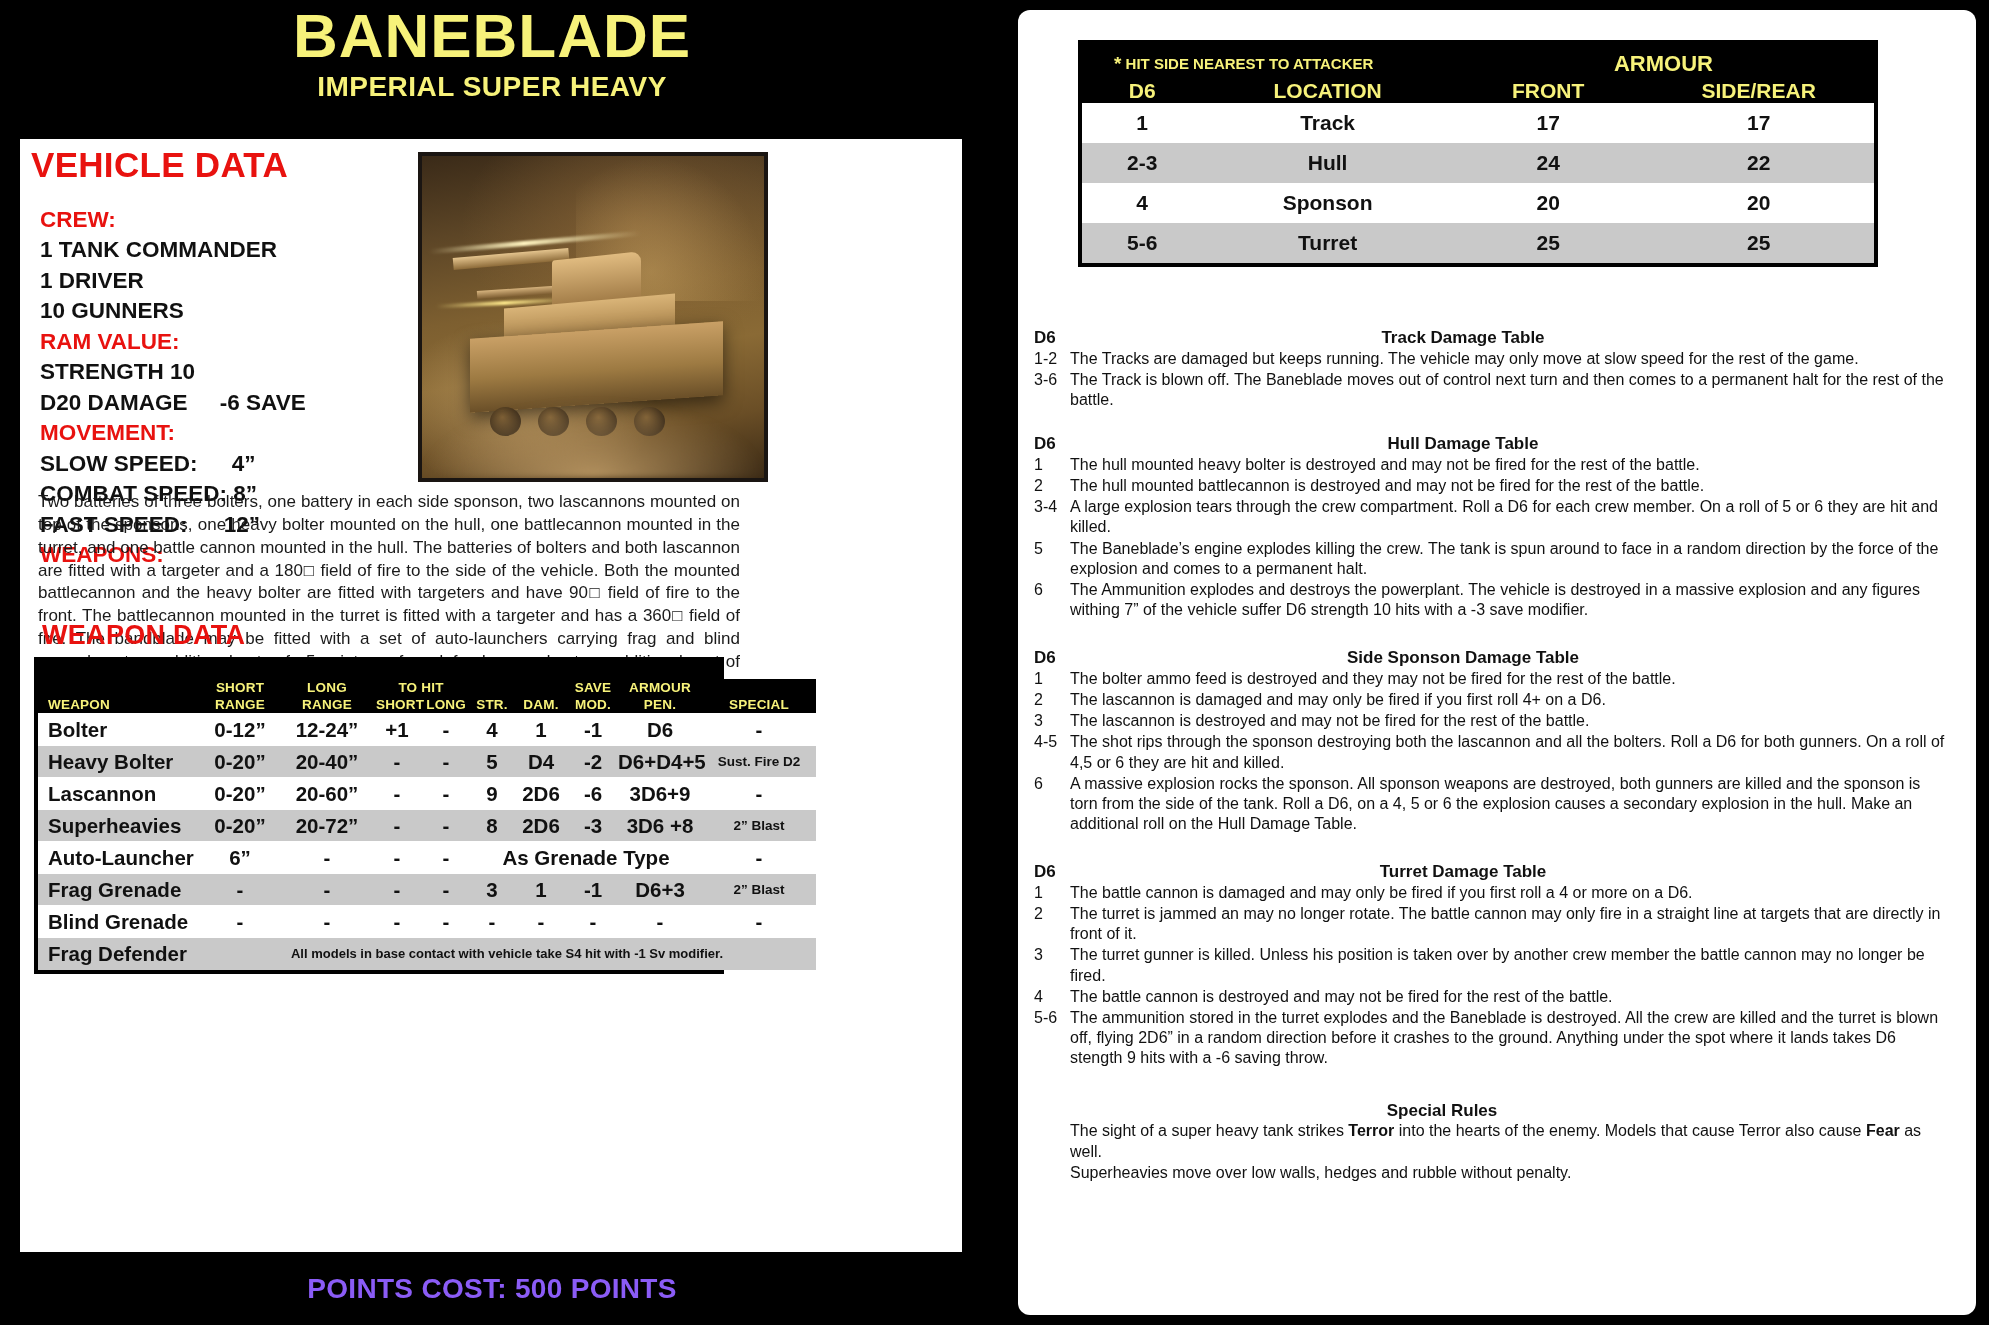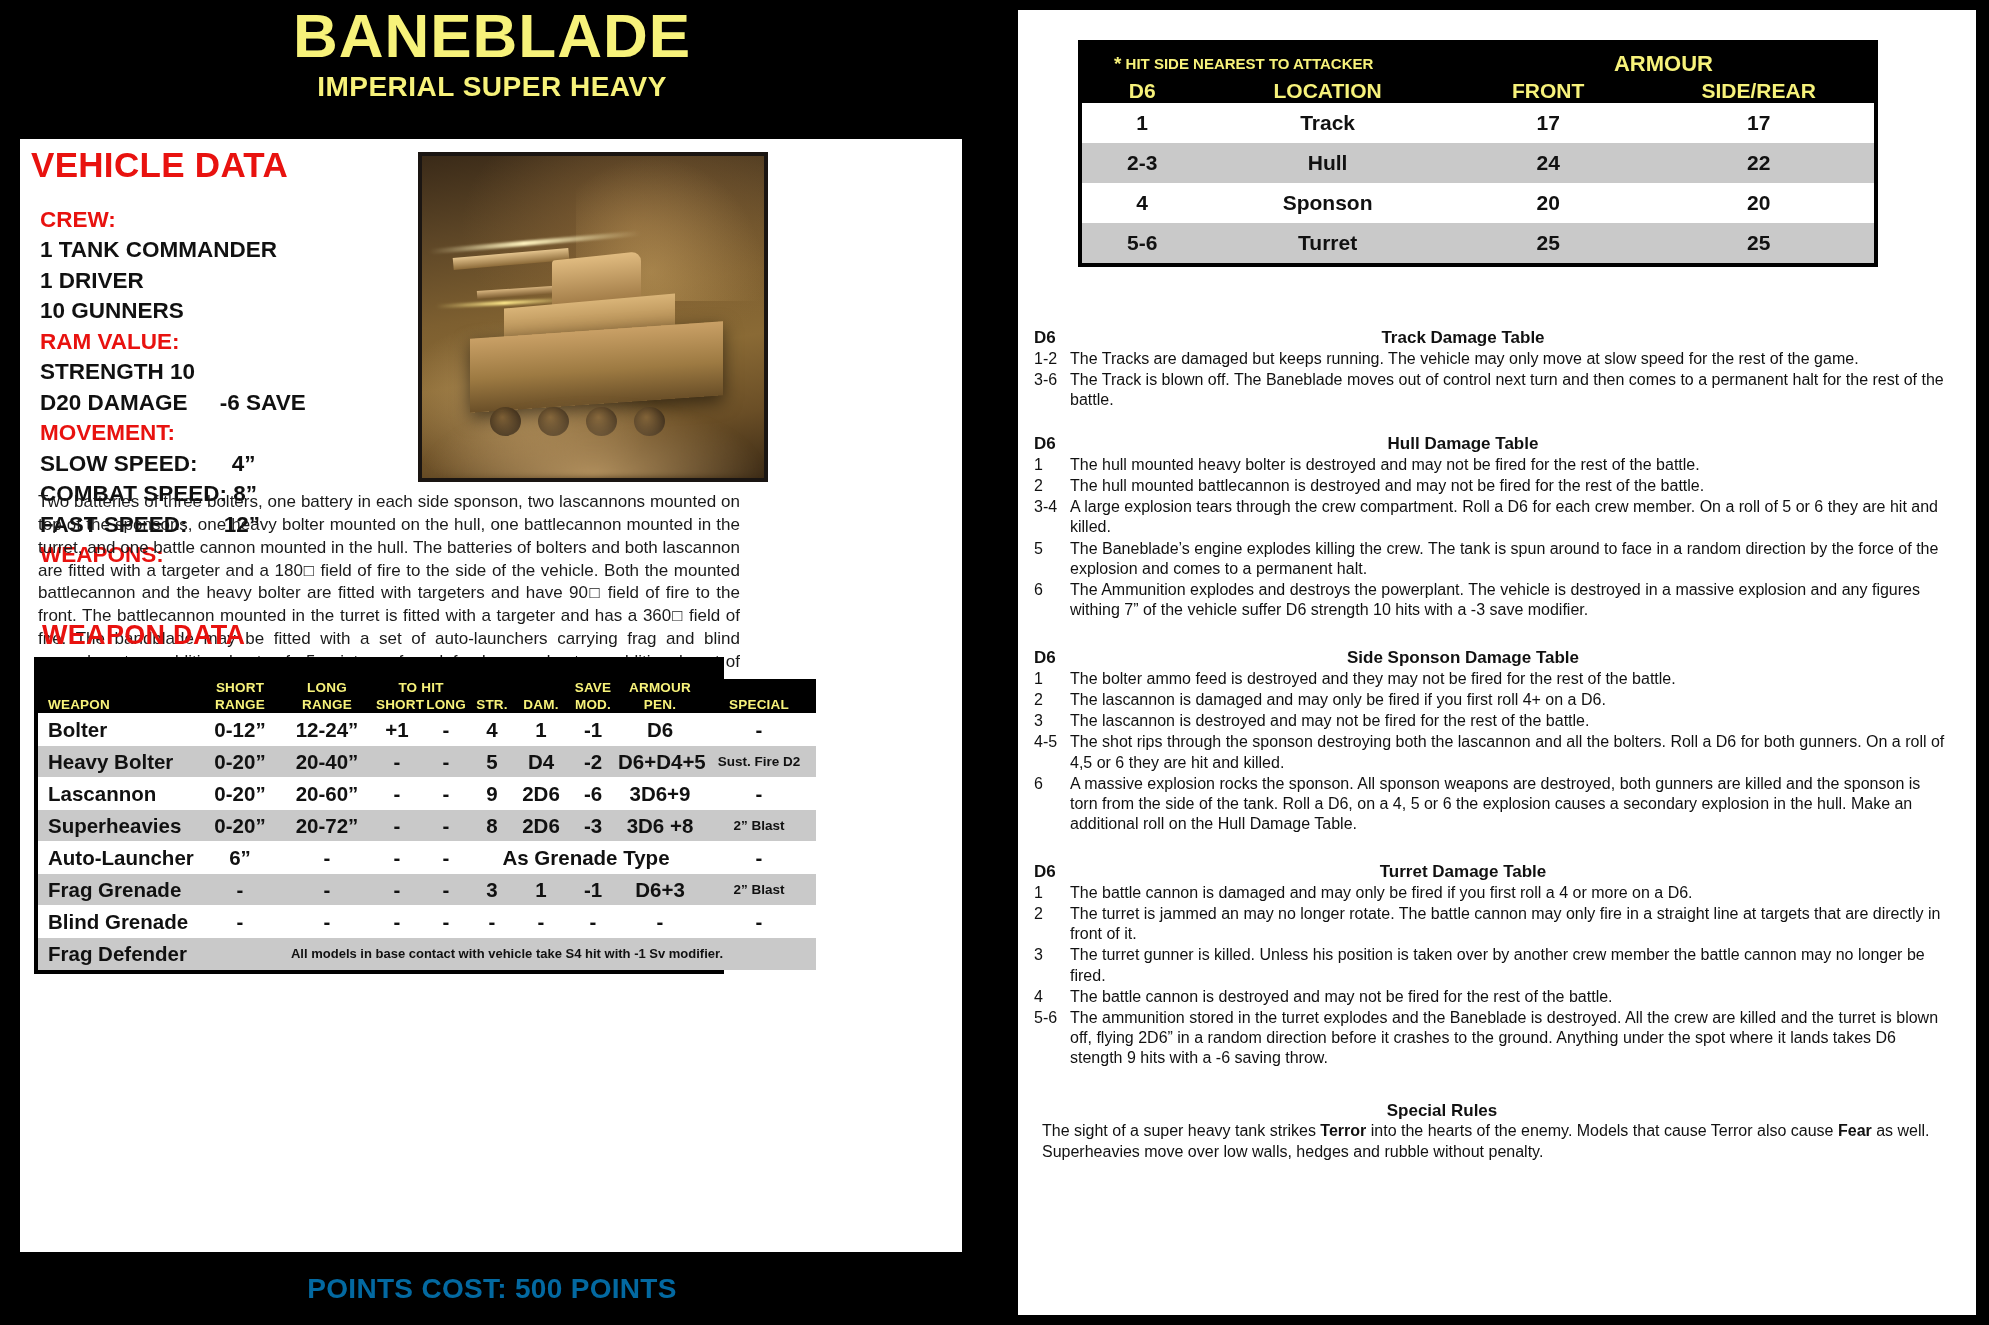--- a/index.html
+++ b/index.html
@@ -234,21 +234,21 @@
   .col-dam  { width: 54px; }
   .col-mod  { width: 50px; }
   .col-pen  { width: 84px; }
   .col-spec { width: 114px; }
 
   .points-bar {
     position: absolute;
     left: 0; bottom: 0;
     width: 984px; height: 73px;
     background: #000;
-    color: #0369a1;
+    color: #8b5cf6;
     font-size: 28px;
     font-weight: bold;
     display: flex;
     align-items: center;
     justify-content: center;
     letter-spacing: .3px;
   }
 
   
   .divider {
@@ -262,20 +262,21 @@
     position: relative;
     width: 984px; height: 1325px;
     background: #000;
     flex: 0 0 984px;
   }
   .right-card {
     position: absolute;
     left: 13px; top: 10px;
     width: 958px; height: 1305px;
     background: #fff;
+    border-radius: 12px;
   }
   .armour-table-wrap {
     position: absolute;
     left: 60px; top: 30px;
     width: 800px;
     border: 4px solid #000;
     background: #000;
   }
   table.armour { border-collapse: collapse; width: 100%; table-layout: fixed; }
   table.armour thead th {
@@ -331,21 +332,21 @@
     text-align: center;
     font-size: 17px;
     font-weight: bold;
     color: #111;
     padding-right: 110px;
   }
   .sr-text {
     font-size: 16px;
     color: #111;
     line-height: 1.3;
-    padding-left: 24px;
+    padding-left: 52px;
     padding-right: 30px;
   }
   .sr-text b { font-weight: bold; }
 </style>
 </head>
 <body>
 
 <div id="page">
 
   <div class="left-panel">

